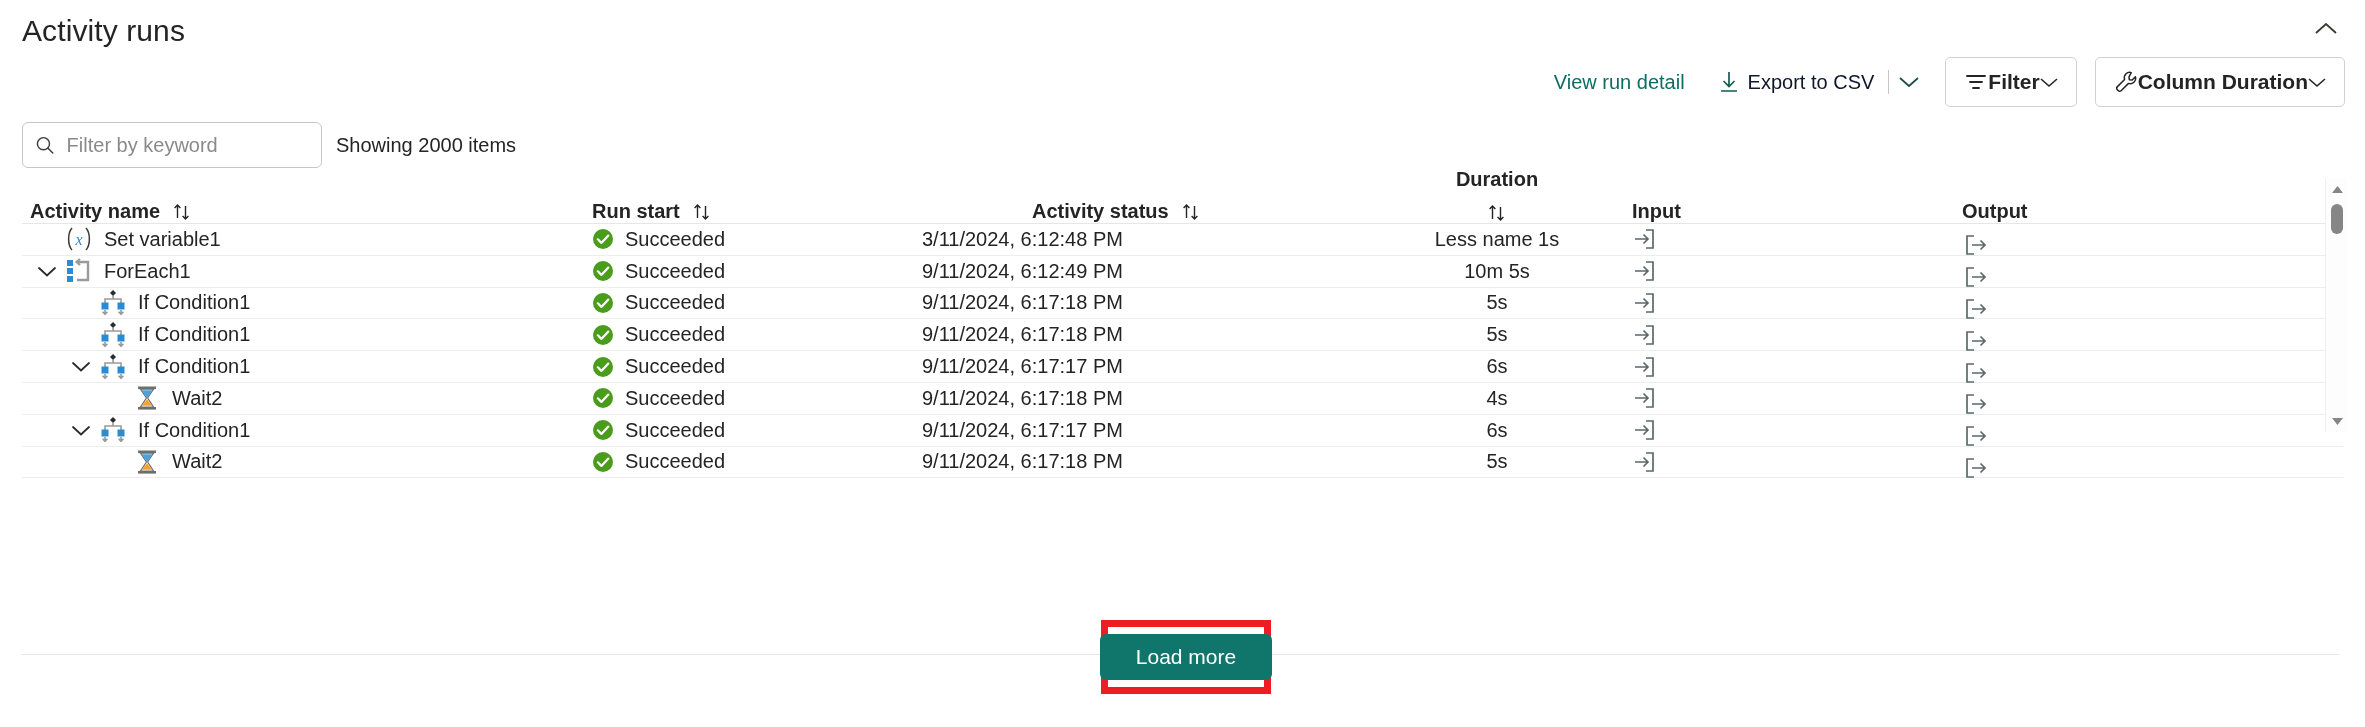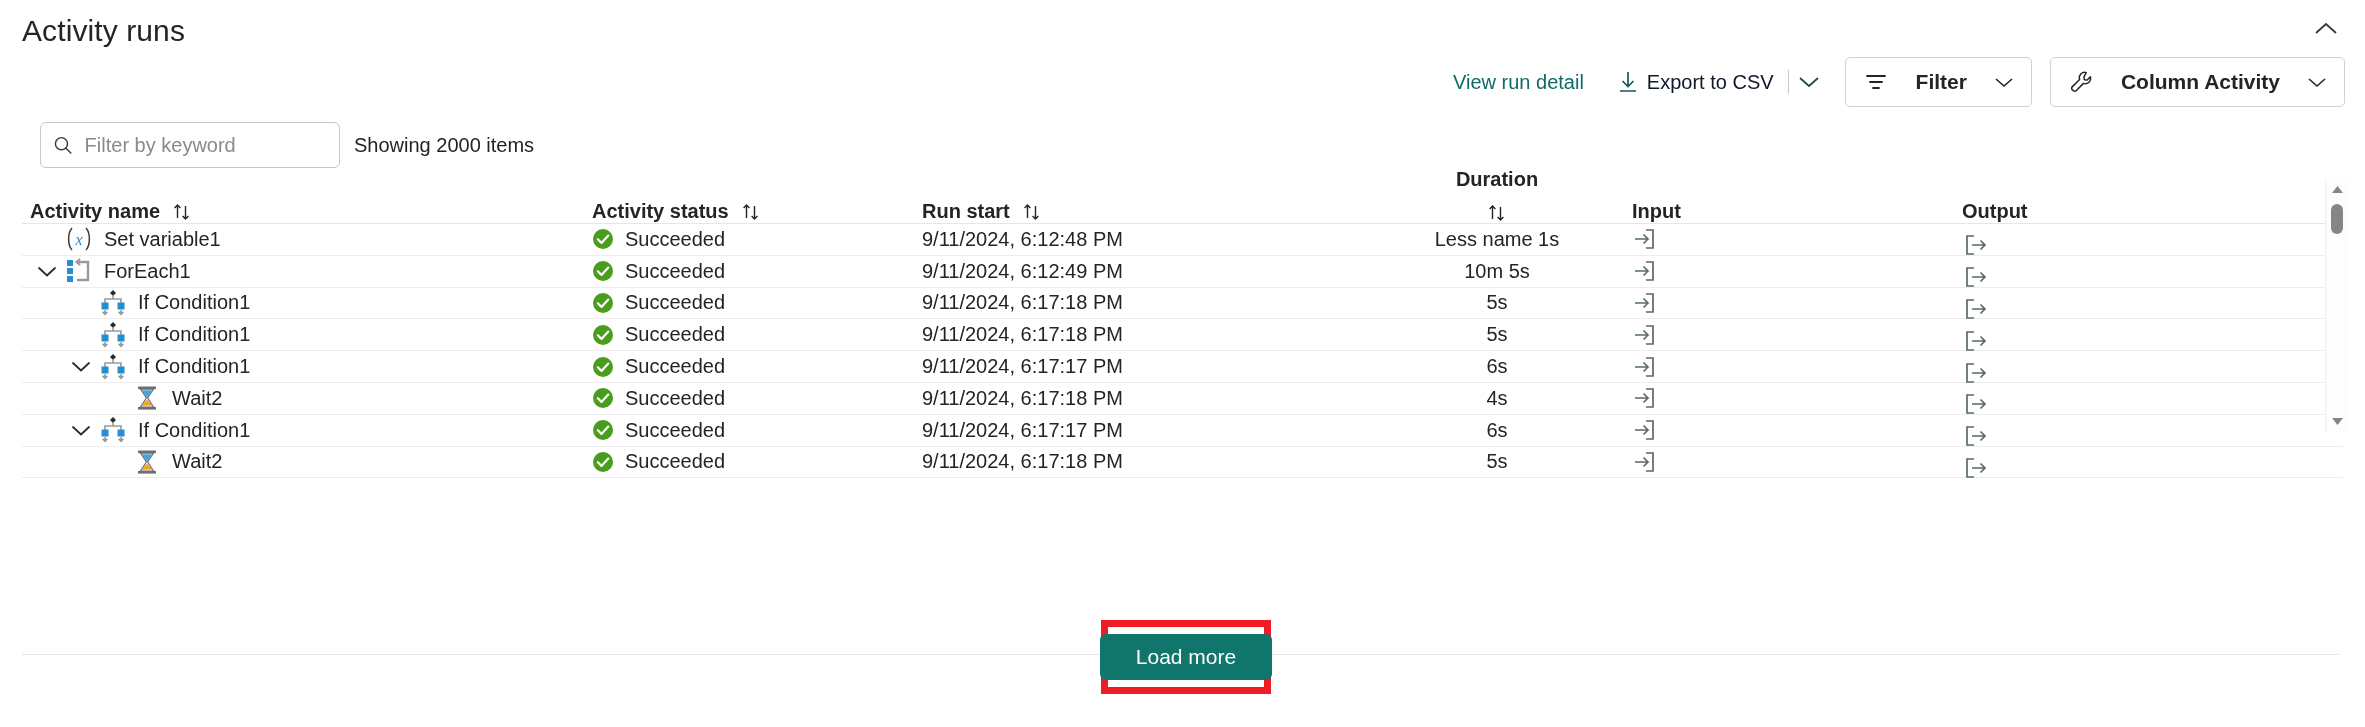--- a/index.html
+++ b/index.html
@@ -70,42 +70,41 @@
     width: 1px; height: 24px;
     background: #c7c7c7;
     margin: 0 2px;
   }
   .chev-btn {
     width: 36px; height: 38px;
     display: flex; align-items: center; justify-content: center;
     cursor: pointer;
   }
   .outline-btn {
-    display: flex; align-items: center; gap: 28px;
+    display: flex; align-items: center; gap: 0;
     height: 50px;
     padding: 0 18px;
     margin-left: 18px;
     border: 1px solid #d1d1d1;
     border-radius: 5px;
     background: #fff;
     font-size: 21px;
     color: #242424;
     cursor: pointer;
     white-space: nowrap;
     font-family: "Liberation Sans", sans-serif;
   }
   .outline-btn .btn-label { font-weight: 600; }
 
   
   .filter-row {
     position: absolute;
     left: 22px; top: 122px;
     display: flex; align-items: center;
     gap: 14px;
-    margin-left: 18px;
   }
   .search-box {
     width: 300px; height: 46px;
     border: 1px solid #c6c6c6;
     border-radius: 6px;
     display: flex; align-items: center;
     padding: 0 12px;
     background: #fff;
   }
   .search-box input {
@@ -275,21 +274,21 @@
     <span class="btn-label">Filter</span>
     <svg width="18" height="11" viewBox="0 0 18 11">
       <path d="M1 2 L9 9 L17 2" fill="none" stroke="#242424" stroke-width="1.6"></path>
     </svg>
   </button>
 
   <button class="outline-btn">
     <svg width="24" height="24" viewBox="0 0 24 24">
       <path d="M17.2 2.6 a5.4 5.4 0 0 0 -6.6 6.9 L3.2 16.9 a1.9 1.9 0 0 0 0 2.7 l1.2 1.2 a1.9 1.9 0 0 0 2.7 0 l7.4 -7.4 a5.4 5.4 0 0 0 6.9 -6.6 l-3.2 3.2 -2.9 -0.3 -0.3 -2.9 z" fill="none" stroke="#242424" stroke-width="1.5" stroke-linejoin="round"></path>
     </svg>
-    <span class="btn-label">Column Activity</span>
+    <span class="btn-label">Column Duration</span>
     <svg width="18" height="11" viewBox="0 0 18 11">
       <path d="M1 2 L9 9 L17 2" fill="none" stroke="#242424" stroke-width="1.6"></path>
     </svg>
   </button>
 </div>
 
 <div class="filter-row">
   <div class="search-box">
     <svg width="22" height="22" viewBox="0 0 22 22">
       <circle cx="9.5" cy="9.5" r="6.8" fill="none" stroke="#3b3a39" stroke-width="1.6"></circle>
@@ -303,34 +302,34 @@
 <div class="table-wrap">
 
   <div class="col-head-row">
     <div class="col-head sortable c-name">
       <span>Activity name</span>
       <svg width="20" height="20" viewBox="0 0 20 20">
         <path d="M5.5 16 L5.5 3 M2.6 6 L5.5 3 L8.4 6" fill="none" stroke="#242424" stroke-width="1.4"></path>
         <path d="M13.5 4 L13.5 17 M10.6 14 L13.5 17 L16.4 14" fill="none" stroke="#242424" stroke-width="1.4"></path>
       </svg>
     </div>
+    <div class="col-head sortable c-start">
+      <span>Run start</span>
+      <svg width="20" height="20" viewBox="0 0 20 20">
+        <path d="M5.5 16 L5.5 3 M2.6 6 L5.5 3 L8.4 6" fill="none" stroke="#242424" stroke-width="1.4"></path>
+        <path d="M13.5 4 L13.5 17 M10.6 14 L13.5 17 L16.4 14" fill="none" stroke="#242424" stroke-width="1.4"></path>
+      </svg>
+    </div>
     <div class="col-head sortable c-status">
       <span>Activity status</span>
       <svg width="20" height="20" viewBox="0 0 20 20">
         <path d="M5.5 16 L5.5 3 M2.6 6 L5.5 3 L8.4 6" fill="none" stroke="#242424" stroke-width="1.4"></path>
         <path d="M13.5 4 L13.5 17 M10.6 14 L13.5 17 L16.4 14" fill="none" stroke="#242424" stroke-width="1.4"></path>
       </svg>
     </div>
-    <div class="col-head sortable c-start">
-      <span>Run start</span>
-      <svg width="20" height="20" viewBox="0 0 20 20">
-        <path d="M5.5 16 L5.5 3 M2.6 6 L5.5 3 L8.4 6" fill="none" stroke="#242424" stroke-width="1.4"></path>
-        <path d="M13.5 4 L13.5 17 M10.6 14 L13.5 17 L16.4 14" fill="none" stroke="#242424" stroke-width="1.4"></path>
-      </svg>
-    </div>
     <div class="col-head sortable c-dur">
       <span>Duration</span>
       <svg width="20" height="20" viewBox="0 0 20 20">
         <path d="M5.5 16 L5.5 3 M2.6 6 L5.5 3 L8.4 6" fill="none" stroke="#242424" stroke-width="1.4"></path>
         <path d="M13.5 4 L13.5 17 M10.6 14 L13.5 17 L16.4 14" fill="none" stroke="#242424" stroke-width="1.4"></path>
       </svg>
     </div>
     <div class="col-head c-in">
       <span>Input</span>
     </div>
@@ -353,21 +352,21 @@
           </div>
           <span class="act-name">Set variable1</span>
         </div>
         <div class="cell c-status status-cell">
           <svg width="22" height="22" viewBox="0 0 22 22" class="status-icon">
             <circle cx="11" cy="11" r="10" fill="#4a9c1c"></circle>
             <path d="M5.8 11.3 L9.4 14.9 L16.3 7.6" fill="none" stroke="#ffffff" stroke-width="2.2" stroke-linecap="round" stroke-linejoin="round"></path>
           </svg>
           <span>Succeeded</span>
         </div>
-        <div class="cell c-start">9/11/2024, 6:12:48 PM</div>
+        <div class="cell c-start">3/11/2024, 6:12:48 PM</div>
         <div class="cell c-dur">Less name 1s</div>
         <div class="cell c-in">
           <svg width="26" height="26" viewBox="0 0 26 26" class="io-icon">
             <path d="M14 4 H21 V22 H14" fill="none" stroke="#5a6a6a" stroke-width="1.7"></path>
             <path d="M3 13 H16 M11.5 8.5 L16 13 L11.5 17.5" fill="none" stroke="#5a6a6a" stroke-width="1.7"></path>
           </svg>
         </div>
         <div class="cell c-out">
           <svg width="26" height="26" viewBox="0 0 26 26" class="io-icon">
             <path d="M12 4 H5 V22 H12" fill="none" stroke="#5a6a6a" stroke-width="1.7"></path>

